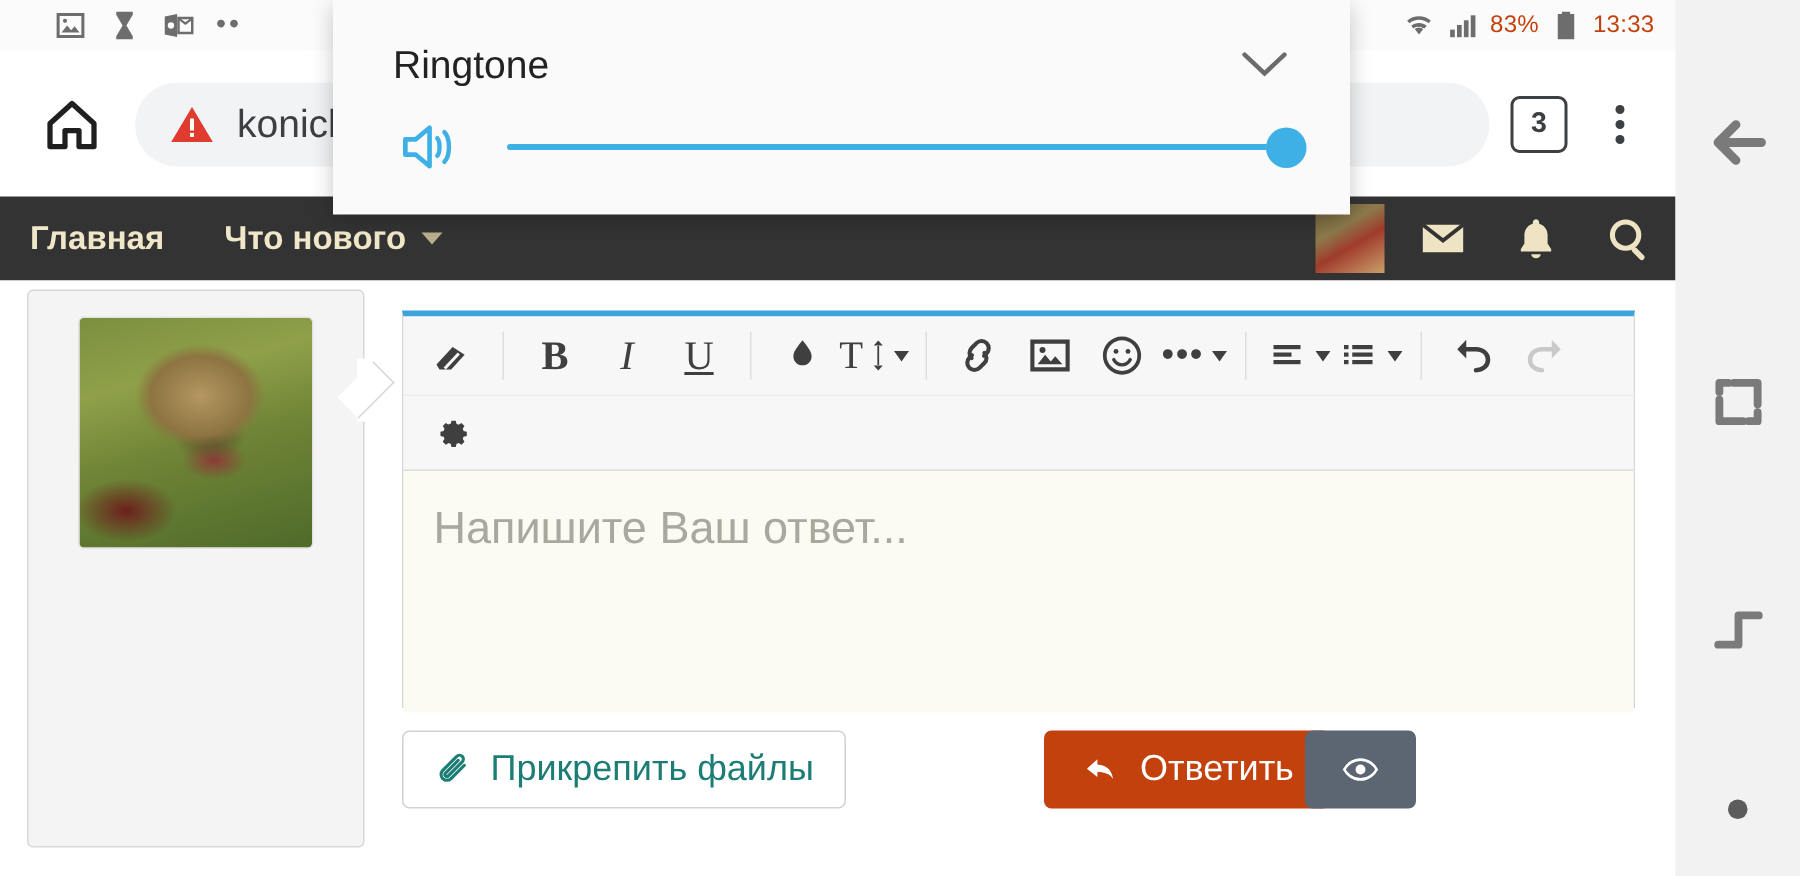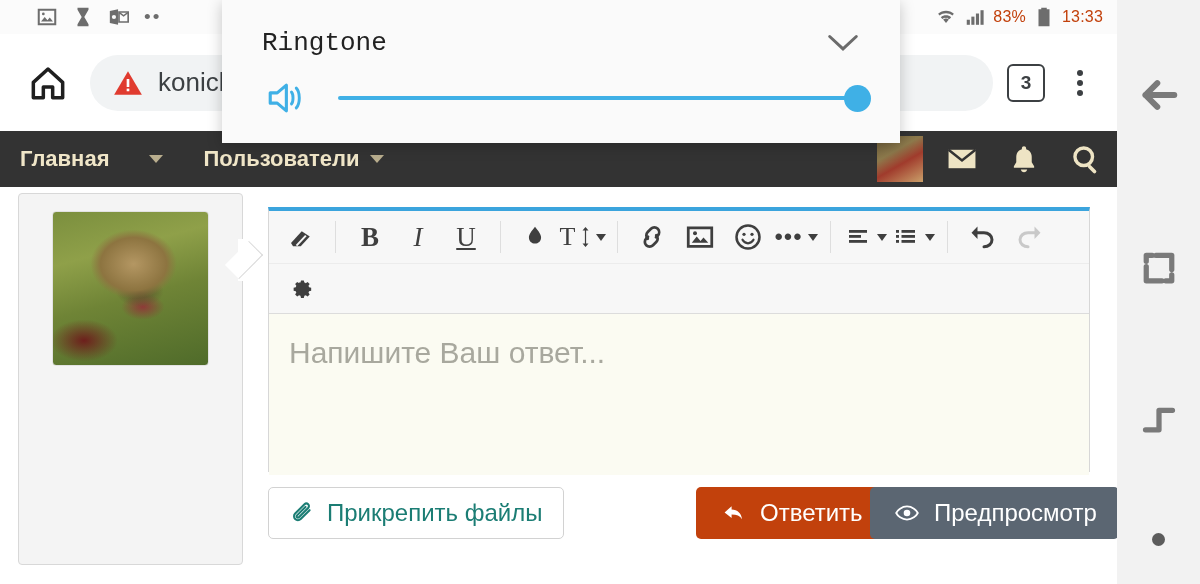--- a/index.html
+++ b/index.html
@@ -112,21 +112,21 @@
   #attach-btn { position: absolute; left: 0; top: 0; padding: 0 20px; background: #fff; border: 1px solid #d2d2d2; color: #1b7d74; }
   #reply-btn { position: absolute; left: 428px; top: 0; padding: 0 24px; background: #c2410c; color: #fff; }
   #preview-btn { position: absolute; left: 602px; top: 0; padding: 0 22px; background: #5b6672; color: #fff; }
 
   
   #volume-panel {
     position: absolute; left: 222px; top: 0; width: 678px; height: 143px;
     background: #fafafa; box-shadow: 0 3px 14px rgba(0,0,0,.22); z-index: 40;
     padding: 0 38px;
   }
-  #vp-title { position: absolute; left: 40px; top: 28px; font-size: 26px; color: #222; font-family: Liberation Mono, monospace; }
+  #vp-title { position: absolute; left: 40px; top: 28px; font-size: 26px; color: #222; }
   #vp-chevron { position: absolute; right: 40px; top: 30px; width: 34px; height: 26px; }
   #vp-slider-row { position: absolute; left: 40px; top: 76px; right: 40px; display: flex; align-items: center; gap: 28px; }
   #vp-track { position: relative; flex: 1; height: 4px; background: #3fb0e6; border-radius: 2px; }
   #vp-thumb { position: absolute; right: -11px; top: 50%; width: 27px; height: 27px; margin-top: -13.5px; background: #3fb0e6; border-radius: 50%; }
 
   
   #sys-nav {
     position: absolute; left: 1117px; top: 0; width: 83px; height: 584px;
     background: #f2f2f2; display: flex; flex-direction: column; align-items: center;
   }
@@ -198,24 +198,21 @@
         <i></i>
         <i></i>
     </div>
   </div>
 
   <div id="forum-nav">
     <div class="nav-item">
       <span>Главная</span>
     </div>
     <div class="nav-item">
-      <span class="caret"></span>
-    </div>
-    <div class="nav-item">
-      <span>Пользователи</span>
+      <span>Что нового</span>
       <span class="caret"></span>
     </div>
     <div id="nav-right">
       <div id="nav-avatar"></div>
       <div class="nav-ico">
         <svg width="34" height="34" viewBox="0 0 24 24">
           <path d="M2.5 5.5h19v13h-19z"></path>
             <path d="M2.5 5.5L12 13l9.5-7.5" fill="none" stroke="#333" stroke-width="1.8"></path>
         </svg>
       </div>
@@ -357,21 +354,20 @@
         <svg width="28" height="24" viewBox="0 0 24 24">
           <path d="M9.6 5.2v3.4c6 .3 9.6 3.6 10.4 9.6-2-3.2-5.3-4.6-10.4-4.6v3.4L2.6 11.5z" fill="#fff"></path>
         </svg>
         <span>Ответить</span>
       </div>
       <div class="btn" id="preview-btn">
         <svg width="30" height="24" viewBox="0 0 24 24">
           <path d="M12 5.4C6.6 5.4 2.6 9.2 1.2 12c1.4 2.8 5.4 6.6 10.8 6.6S21.4 14.8 22.8 12C21.4 9.2 17.4 5.4 12 5.4z" fill="none" stroke="#fff" stroke-width="1.8"></path>
           <circle cx="12" cy="12" r="3.3" fill="#fff"></circle>
         </svg>
-        <span>Предпросмотр</span>
       </div>
     </div>
   </div>
 
   <div id="volume-panel">
     <div id="vp-title">Ringtone</div>
     <div id="vp-chevron">
       <svg width="34" height="26" viewBox="0 0 24 16">
         <path d="M2.6 3.4L12 12.2l9.4-8.8" fill="none" stroke="#6b6b6b" stroke-width="2.1" stroke-linecap="round"></path>
       </svg>

